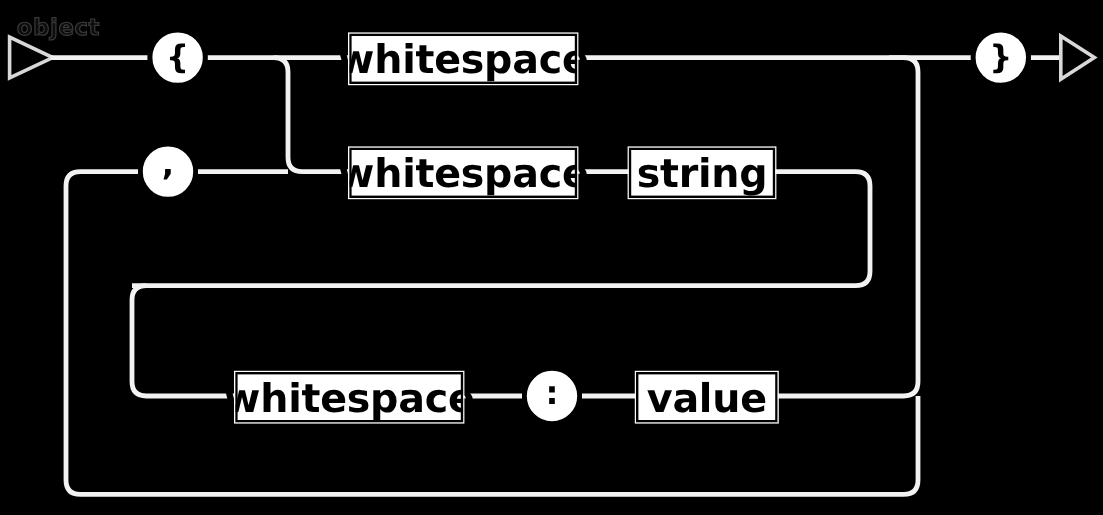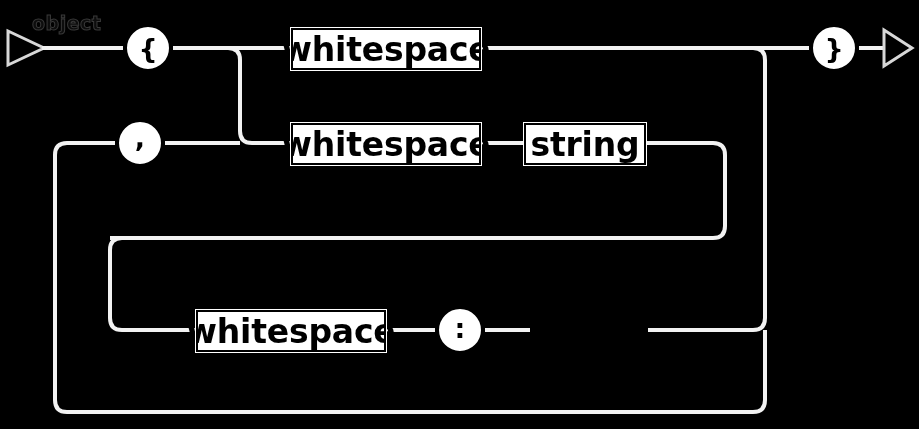--- a/index.html
+++ b/index.html
@@ -59,21 +59,20 @@
     position: absolute;
     left: 14px;
     top: 12px;
     font-size: 19px;
     font-weight: bold;
     font-family: "DejaVu Sans", sans-serif;
     color: #0d0d0d;
     -webkit-text-stroke: 1px #3a3a3a;
     letter-spacing: 0.5px;
     white-space: nowrap;
-    margin-left: 18px;
   }
 </style>
 </head>
 <body>
 
 <div id="canvas-wrap">
 
   <div class="diagram-title">object</div>
 
   <svg class="rails" viewBox="0 0 919 429">
@@ -133,18 +132,21 @@
   </div>
 
   <div class="node-label" style="left:196px; top:310px; width:190px; height:42px;">
     <span>whitespace</span>
   </div>
 
   <div class="node-term" style="left:435px; top:305px; width:50px; height:50px;">
     <span style="margin-top:-3px;">:</span>
   </div>
 
+  <div class="node-label" style="left:530px; top:310px; width:118px; height:42px;">
+    <span>value</span>
+  </div>
 
   <div class="node-term" style="left:809px; top:23px; width:50px; height:50px;">
     <span>}</span>
   </div>
 
 </div>
 
 </body></html>

